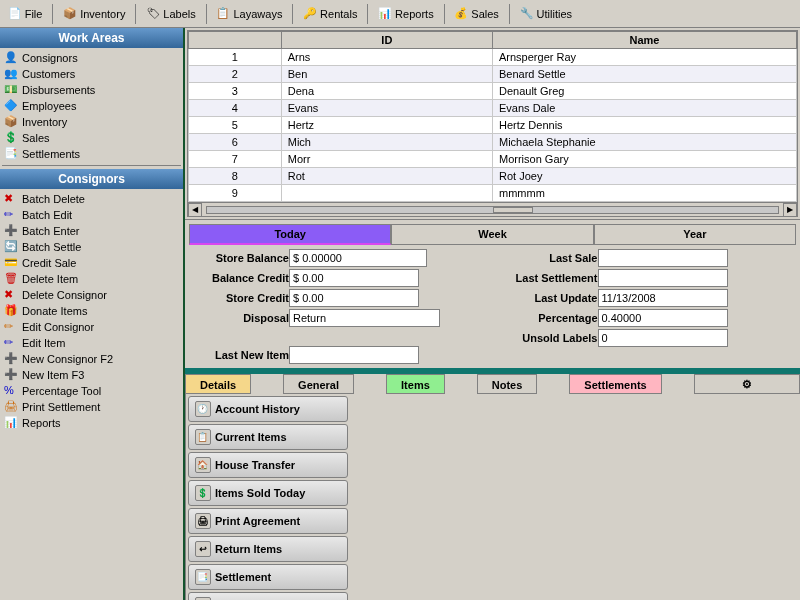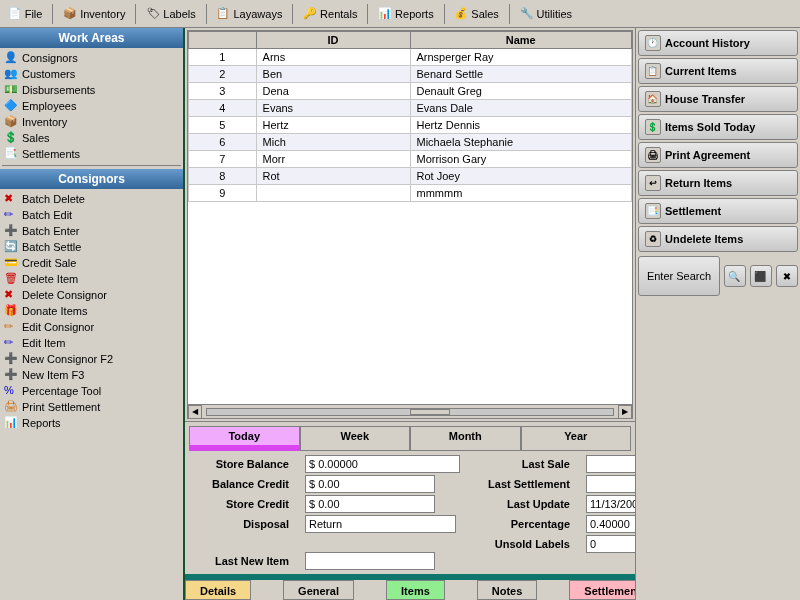--- a/index.html
+++ b/index.html
@@ -77,26 +77,26 @@
       background: #d4d0c8; border-top: 1px solid #808080; padding: 4px;
     }
     .period-tabs {
       display: flex; margin-bottom: 4px;
     }
     .period-tab {
       flex: 1; text-align: center; padding: 3px 0; border: 1px solid #808080;
       background: #d4d0c8; cursor: pointer; font-size: 11px; font-weight: bold;
     }
     .period-tab.active {
-      background: #f0abfc; border-bottom: 6px solid #d946ef; text-align: center;
+      background: #8b5cf6; border-bottom: 2px solid #d946ef; text-align: center;
     }
     .stats-grid {
       display: grid; grid-template-columns: 1fr 1fr; gap: 3px 10px;
     }
-    .stat-row { display: flex; align-items: center; gap: 16px; }
+    .stat-row { display: flex; align-items: center; gap: 0; }
     .stat-label { font-weight: bold; font-size: 11px; white-space: nowrap; min-width: 100px; text-align: right; }
     .stat-input {
       border: 1px solid #808080; background: white; padding: 1px 3px;
       font-size: 11px; height: 18px; min-width: 120px;
     }
 
     
     .bottom-tabs {
       display: flex; border-top: 6px solid #0f766e; height: 26px; gap: 32px;
     }
@@ -144,21 +144,21 @@
     }
 
     
     .icon-green { color: #008000; }
     .icon-blue { color: #0000cc; }
     .icon-red { color: #cc0000; }
     .icon-orange { color: #cc6600; }
     .icon-purple { color: #6600cc; }
 
     
-    .center-right { display: flex; flex: 1; flex-direction: row; min-width: 0; }
+    .center-right { display: flex; flex: 1; flex-direction: column; min-width: 0; }
     .center-area { display: flex; flex-direction: column; flex: 1; min-width: 0; }
   </style>
 </head>
 <body>
 
 <div class="menu-bar">
   <div class="menu-item">
     <span>📄</span>
     <span>File</span>
   </div>
@@ -364,30 +364,29 @@
           </div>
           <div class="scroll-btn">▶</div>
         </div>
       </div>
 
       <div class="stats-area">
 
         <div class="period-tabs">
           <div class="period-tab active">Today</div>
           <div class="period-tab">Week</div>
-          <div class="period-tab">Month</div>
           <div class="period-tab">Year</div>
         </div>
 
         <div class="stats-grid">
 
           <div>
             <div class="stat-row">
               <span class="stat-label">Store Balance</span>
-              <input class="stat-input" value="$ 0.00000" readonly="" style="width: 155px;">
+              <input class="stat-input" value="$ 0.00000" readonly="" style="width: 138px;">
             </div>
             <div class="stat-row" style="margin-top:2px;">
               <span class="stat-label">Balance Credit</span>
               <input class="stat-input" value="$ 0.00" readonly="" style="width: 130px;">
             </div>
             <div class="stat-row" style="margin-top:2px;">
               <span class="stat-label">Store Credit</span>
               <input class="stat-input" value="$ 0.00" readonly="" style="width: 130px;">
             </div>
             <div class="stat-row" style="margin-top:2px;">

